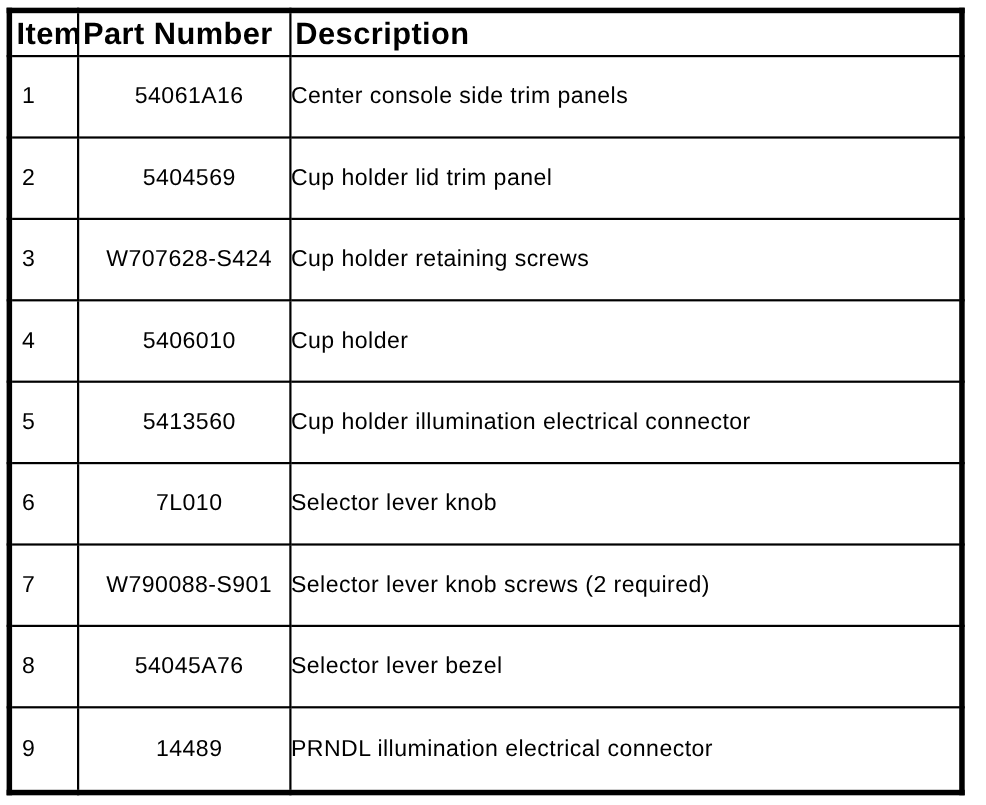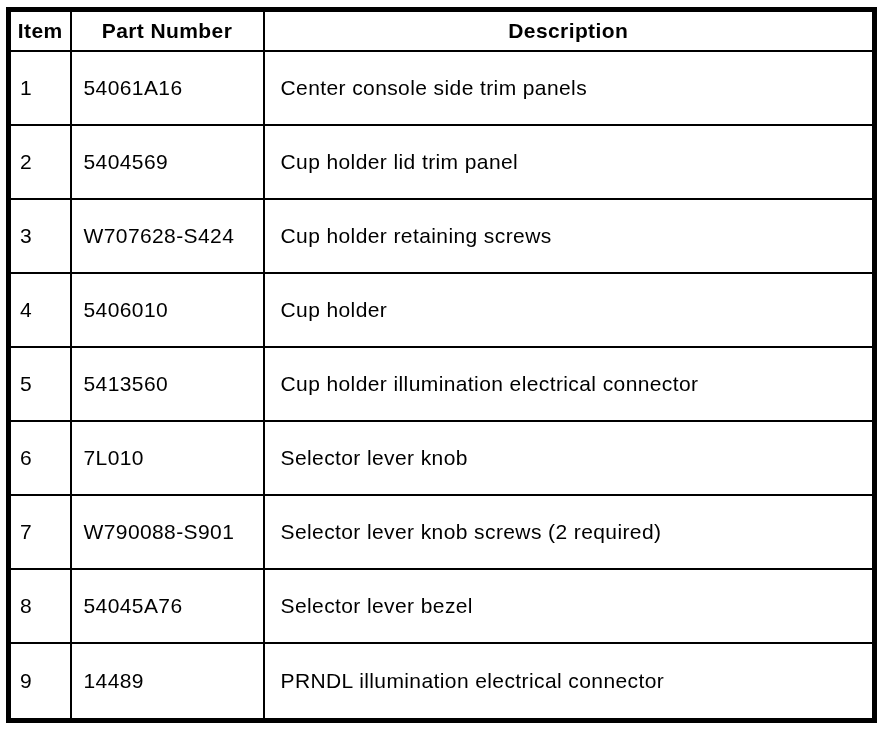--- a/index.html
+++ b/index.html
@@ -28,36 +28,36 @@
     background: #ffffff;
   }
   th, td {
     border: 2px solid #000000;
     color: #000000;
     letter-spacing: 0.4px;
     overflow: hidden;
     white-space: nowrap;
   }
   th {
-    font-size: 21px;
+    font-size: 28px;
     font-weight: bold;
-    text-align: center;
+    text-align: left;
     height: 38px;
     padding: 0 4px;
     vertical-align: middle;
   }
   td {
     font-size: 21px;
     font-weight: normal;
     text-align: left;
     vertical-align: middle;
   }
   td.col-item { padding-left: 9px; }
-  td.col-part { padding-left: 12px; padding-right: 2px; }
-  td.col-desc { padding-left: 16px; padding-right: 4px; }
+  td.col-part { padding-left: 12px; padding-right: 2px; text-align: center; }
+  td.col-desc { padding-left: 0; padding-right: 4px; }
 </style>
 </head>
 <body>
 
 <div class="page">
   <table class="parts-table">
     <colgroup>
       <col style="width:62px">
       <col style="width:193px">
       <col>

